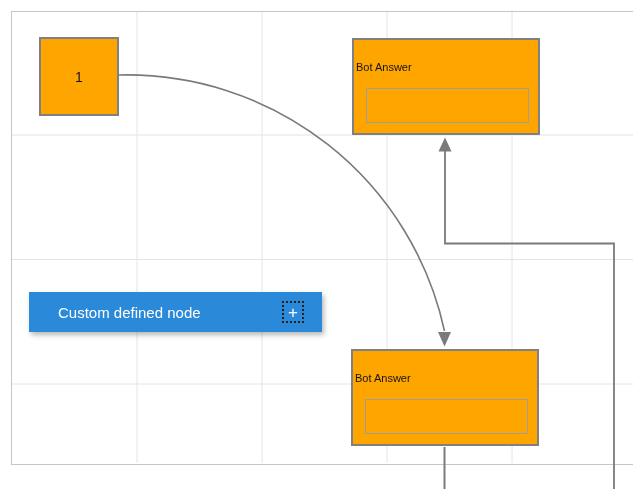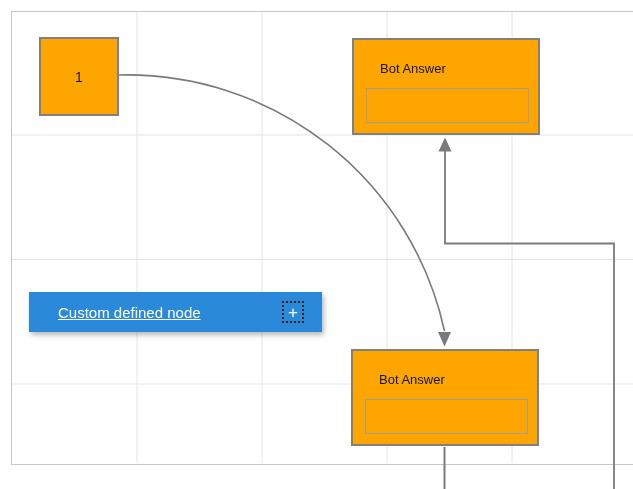--- a/index.html
+++ b/index.html
@@ -38,38 +38,37 @@
     display: flex; align-items: center; justify-content: center;
     font-size: 14px; color: #141414;
   }
   .node-bot {
     width: 188px; height: 97px;
     border: 2px solid #808080;
   }
   .bot-top    { left: 352px; top: 38px;  }
   .bot-bottom { left: 351px; top: 349px; }
   .bot-title {
-    position: absolute; left: 26px; top: 21px;
-    font-size: 13px; color: #141414; white-space: nowrap;
+    position: absolute; left: 2px; top: 21px;
+    font-size: 11px; color: #141414; white-space: nowrap;
   }
   .bot-input {
     position: absolute; left: 12px; top: 48px;
     width: 163px; height: 35px;
     border: 1px solid #9e9e9e;
     box-sizing: border-box;
     background: transparent;
     font-size: 13px; color: #141414;
   }
   .node-custom {
     left: 29px; top: 292px; width: 293px; height: 40px;
     color: #ffffff;
     display: flex; align-items: center;
     box-shadow: 2px 3px 5px rgba(0,0,0,0.28);
     font-size: 15px;
-    text-decoration: underline;
   }
   .custom-label { padding-left: 29px; white-space: nowrap; }
   .add-btn {
     position: absolute; left: 253px; top: 9px;
     width: 22px; height: 22px;
     box-sizing: border-box;
     border: 2px dotted #1f1f1f;
     background: transparent;
     display: flex; align-items: center; justify-content: center;
     color: #ffffff; font-size: 17px; line-height: 1;

